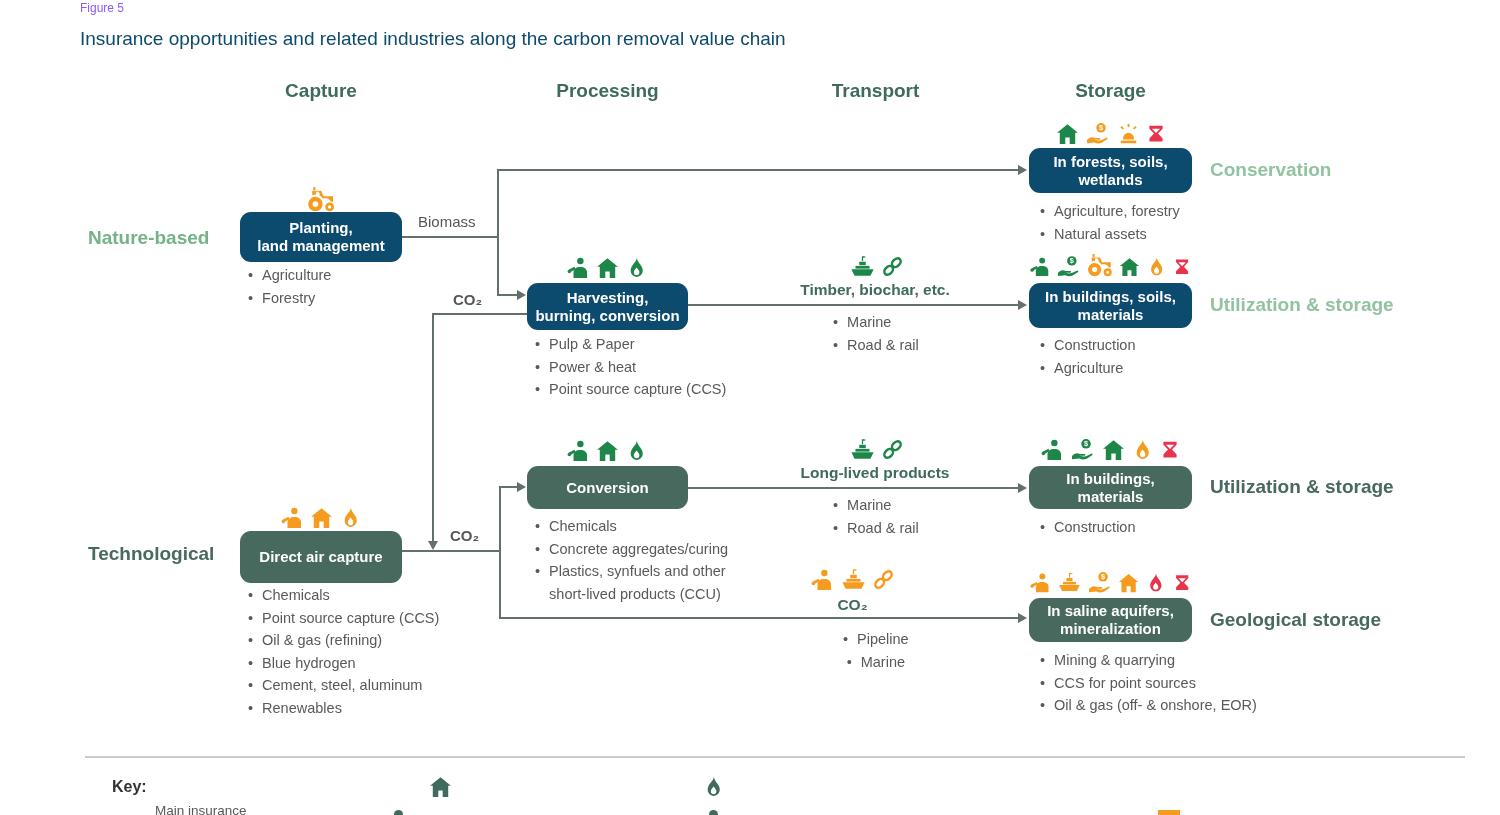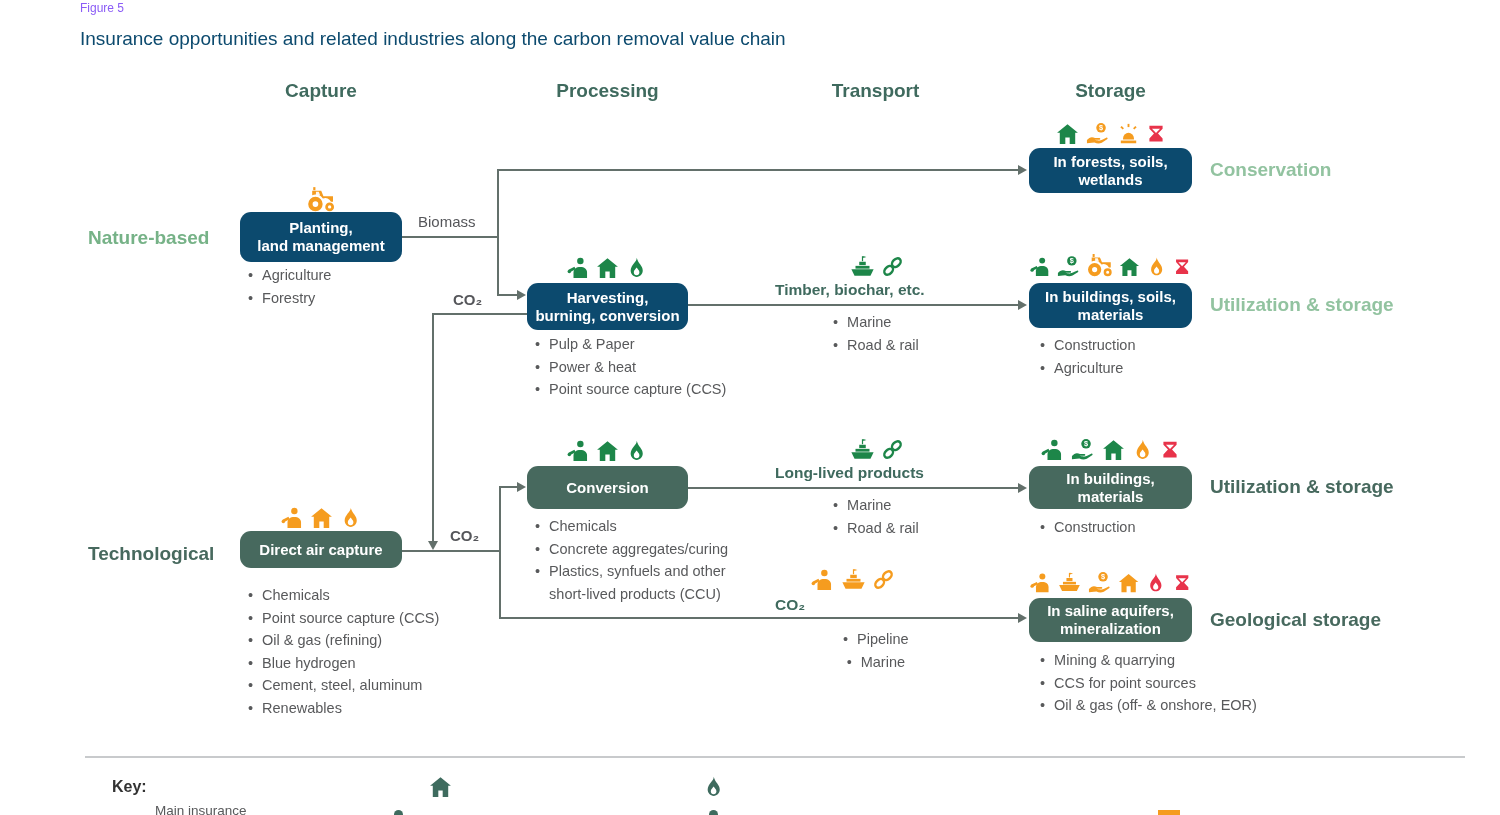--- a/index.html
+++ b/index.html
@@ -17,21 +17,21 @@
        white-space:pre-line;padding:2px 6px;box-sizing:border-box;}
   .box.light{background:#0c4a6e;}
   .box.dark{background:#47695E;}
   .side{font-size:19px;font-weight:bold;white-space:nowrap;}
   .side.light{color:#92C3A0;}
   .side.dark{color:#47695E;}
   .bullets{display:flex;flex-direction:column;}
   .bullet{display:flex;gap:9px;font-size:14.5px;line-height:22.5px;color:#58595B;}
   .bullet::before{content:"•";color:#58595B;font-size:14.5px;}
   .btxt{white-space:pre-line;}
-  .tlabel{font-size:15.5px;font-weight:bold;color:#3F6A5E;white-space:nowrap;}
+  .tlabel{font-size:15.5px;font-weight:bold;color:#3F6A5E;text-align:center;white-space:nowrap;}
   .flowlab{font-size:15px;color:#55565A;}
   .flowlab.co2{font-weight:600;}
   .hline{height:2px;background:#63706B;}
   .vline{width:2px;background:#63706B;}
   .arr-r{width:0;height:0;border-top:5px solid transparent;border-bottom:5px solid transparent;border-left:9px solid #63706B;}
   .arr-d{width:0;height:0;border-left:5px solid transparent;border-right:5px solid transparent;border-top:9px solid #63706B;}
   .icons{display:flex;align-items:flex-end;gap:4px;justify-content:center;height:31px;}
   svg.icon{width:25px;height:25px;display:block;}
   svg.icon[data-icon="tractor"]{width:31px;height:31px;}
   svg.icon[data-icon="ship"]{width:29px;height:29px;}
@@ -188,20 +188,28 @@
       <svg viewBox="0 0 24 24" class="icon ic-orange" data-icon="siren">
         <use href="#i-siren"></use>
       </svg>
       <svg viewBox="0 0 24 24" class="icon ic-red" data-icon="hourglass">
         <use href="#i-hourglass"></use>
       </svg>
     </div>
   <div class="abs box light" style="left:1029px;top:148px;width:163px;height:45px;">In forests, soils,
 wetlands</div>
   <div class="abs side light" style="left:1210px;top:159px;">Conservation</div>
+  <div class="abs bullets" style="left:1040px;top:200px;">
+      <div class="bullet">
+        <span class="btxt">Agriculture, forestry</span>
+      </div>
+      <div class="bullet">
+        <span class="btxt">Natural assets</span>
+      </div>
+    </div>
 
   <div class="abs icons" style="left:527px;top:250px;width:161px;">
       <svg viewBox="0 0 24 24" class="icon ic-green" data-icon="worker">
         <use href="#i-worker"></use>
       </svg>
       <svg viewBox="0 0 24 24" class="icon ic-green" data-icon="house">
         <use href="#i-house"></use>
       </svg>
       <svg viewBox="0 0 24 24" class="icon ic-green" data-icon="flame">
         <use href="#i-flame"></use>
@@ -344,21 +352,21 @@
       <svg viewBox="0 0 24 24" class="icon ic-orange" data-icon="worker">
         <use href="#i-worker"></use>
       </svg>
       <svg viewBox="0 0 24 24" class="icon ic-orange" data-icon="house">
         <use href="#i-house"></use>
       </svg>
       <svg viewBox="0 0 24 24" class="icon ic-orange" data-icon="flame">
         <use href="#i-flame"></use>
       </svg>
     </div>
-  <div class="abs box dark" style="left:240px;top:531px;width:162px;height:37px;">Direct air capture</div>
+  <div class="abs box dark" style="left:240px;top:531px;width:162px;height:52px;">Direct air capture</div>
   <div class="abs bullets" style="left:248px;top:584px;">
       <div class="bullet">
         <span class="btxt">Chemicals</span>
       </div>
       <div class="bullet">
         <span class="btxt">Point source capture (CCS)</span>
       </div>
       <div class="bullet">
         <span class="btxt">Oil &amp; gas (refining)</span>
       </div>

